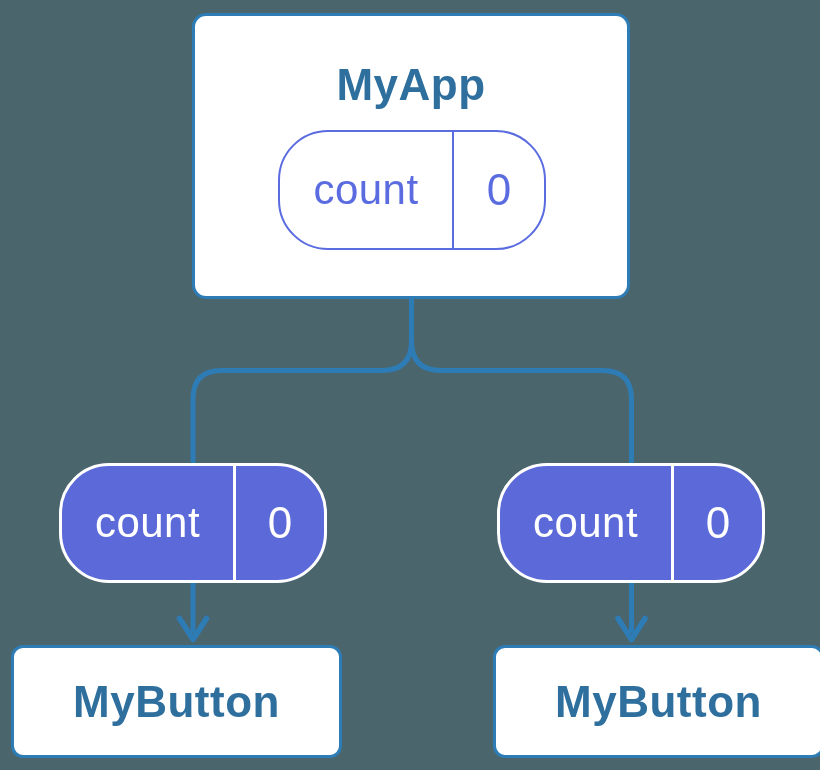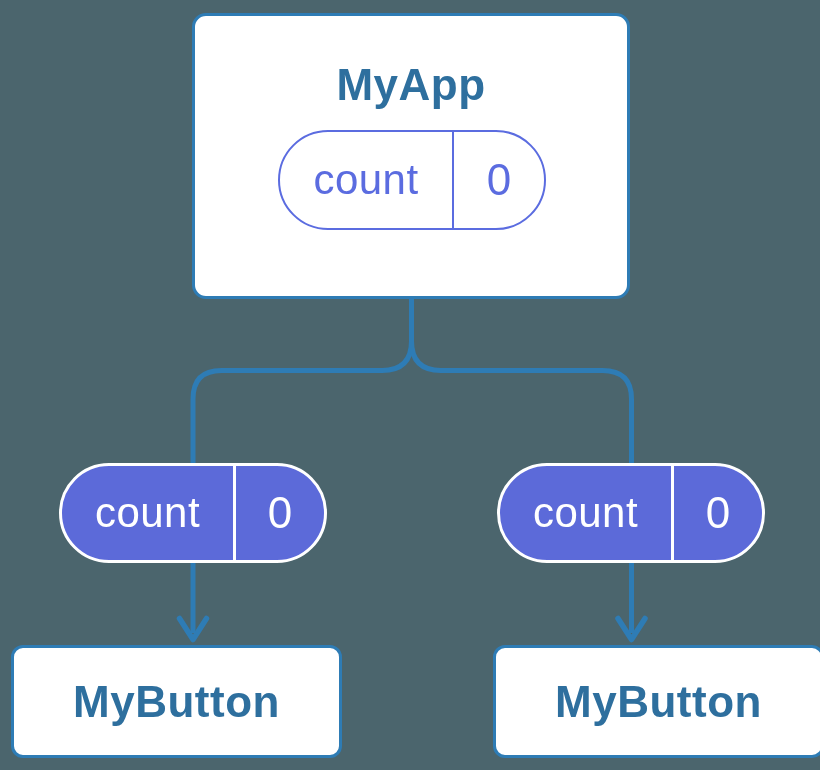--- a/index.html
+++ b/index.html
@@ -60,21 +60,21 @@
     height: 113px;
     border-radius: 12px;
     justify-content: center;
   }
   .card.child.left  { left: 11px; }
   .card.child.right { left: 493px; }
 
   .pill {
     position: absolute;
     width: 268px;
-    height: 100px;
+    height: 120px;
     border-radius: 50px;
     box-sizing: border-box;
     display: flex;
     align-items: stretch;
     overflow: hidden;
   }
   .pill .seg {
     display: flex;
     align-items: center;
     justify-content: center;

